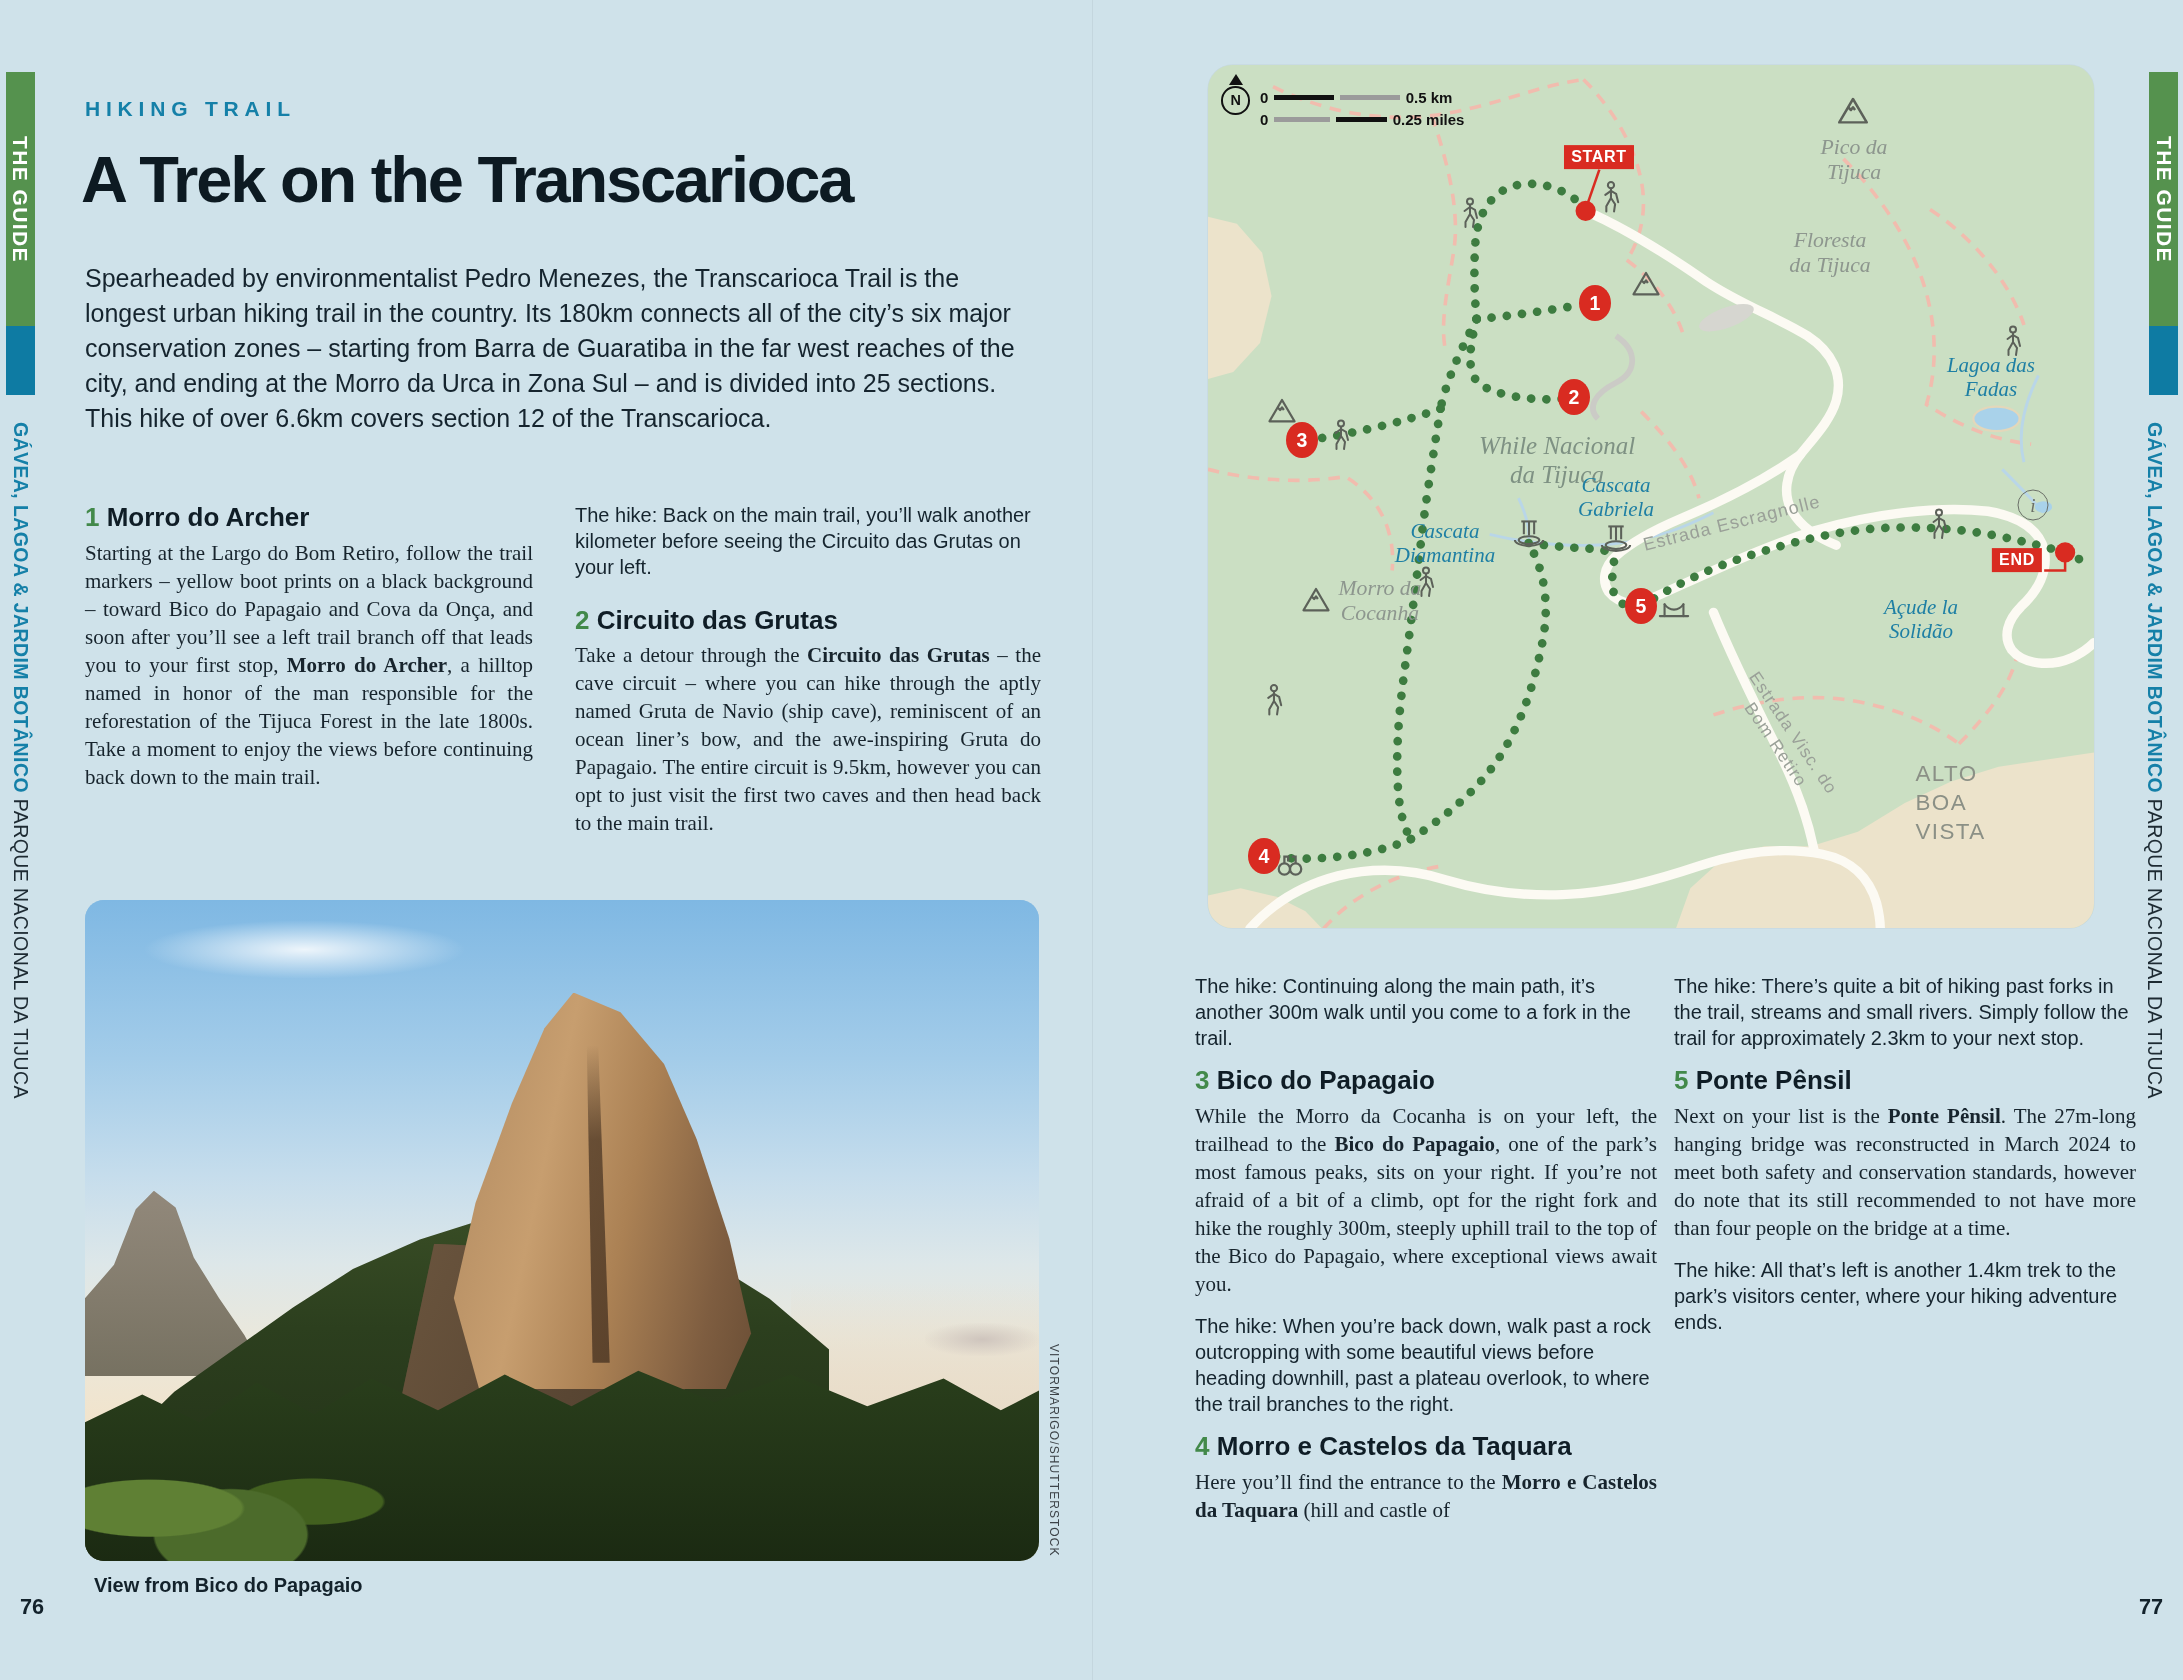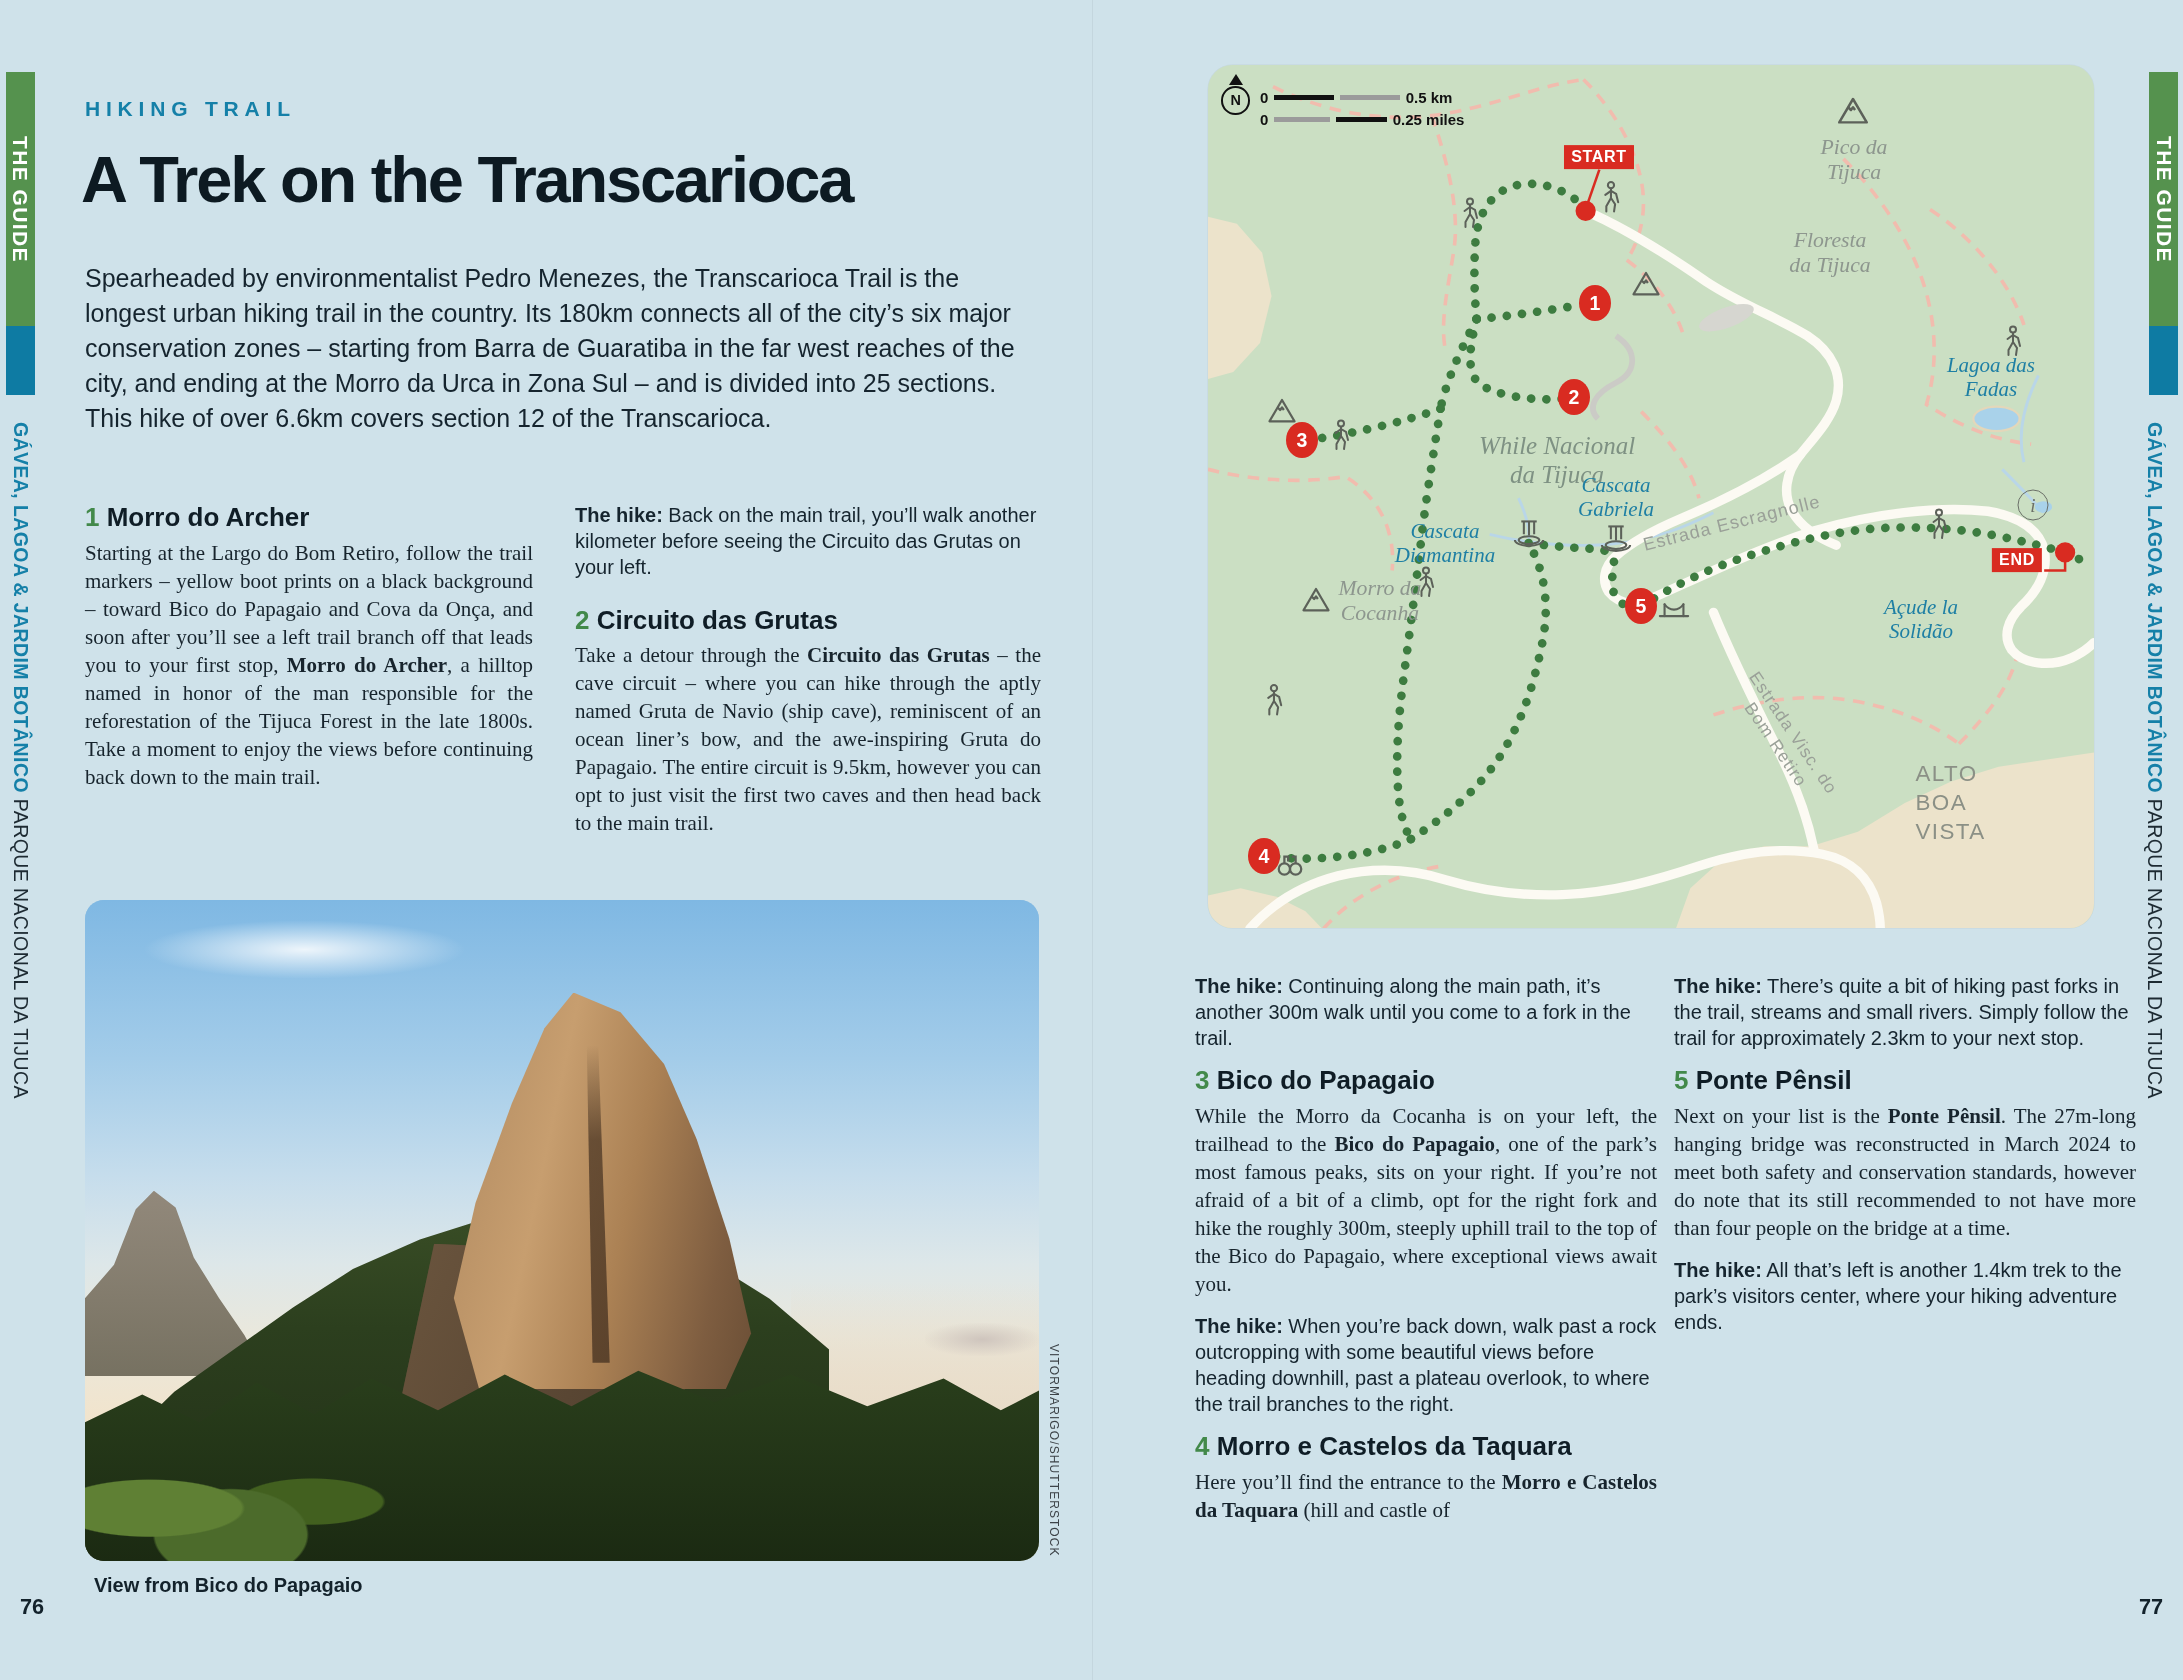--- a/index.html
+++ b/index.html
@@ -19,21 +19,21 @@
   .eyebrow{position:absolute;left:85px;top:85px;font-size:21px;font-weight:bold;letter-spacing:5.8px;color:#1580a8;margin-top:12px;}
   .title{position:absolute;left:81px;top:142px;font-size:65px;font-weight:bold;letter-spacing:-2.2px;color:#0d1a22;}
   .intro{position:absolute;left:85px;top:261px;width:939px;font-size:25px;line-height:35px;color:#15242e;}
   .col{position:absolute;}
   .stop-h{font-size:26px;font-weight:bold;color:#0f1d26;margin:13px 0 5.8px 0;}
   .stop-h .num{color:#42894a;margin-right:7.2px;}
   .stop-h:first-child{margin-top:0;}
   .serif{font-family:"Liberation Serif",serif;font-size:21px;line-height:28px;text-align:justify;margin:0 0 14.4px 0;color:#17242d;}
   .serif .b{font-weight:bold;}
   .hike{font-size:20px;line-height:26px;margin:0 0 14.4px 0;color:#15242e;}
-  .hike .b{font-weight:bold;}
+  .hike .b{font-weight:normal;}
 
   
   .photo{position:absolute;left:85px;top:900px;width:954px;height:661px;border-radius:19px;overflow:hidden;background:#9cc4e0;}
   .ph{position:absolute;}
   .ph-sky{inset:0;background:linear-gradient(180deg,#7fb8e3 0%,#a3cce9 24%,#c6ddec 42%,#dde7e9 55%,#eae8dc 66%,#f1e4cd 78%,#ecdcc2 100%);}
   .ph-cloud{left:6%;top:3%;width:34%;height:9%;background:radial-gradient(ellipse at 50% 50%,rgba(255,255,255,.85),rgba(255,255,255,0) 70%);}
   .ph-haze{right:0;top:58%;width:26%;height:34%;background:linear-gradient(180deg,rgba(235,228,214,.0),rgba(231,219,200,.85) 55%,rgba(214,200,180,.9));}
   .ph-city{right:0;top:64%;width:12%;height:5%;background:radial-gradient(ellipse,rgba(205,195,188,.95),rgba(205,195,188,0) 75%);}
   .ph-farpeak{left:0;top:44%;width:19%;height:28%;background:linear-gradient(180deg,#8d8171,#6c6757);clip-path:polygon(0 100%,0 58%,16% 40%,28% 10%,38% 0,50% 9%,60% 36%,74% 58%,88% 78%,100% 100%);opacity:.92;}
   .ph-ridge{left:0;top:36%;width:78%;height:64%;background:linear-gradient(180deg,#41562a 0%,#2c3f1e 45%,#202d16 100%);clip-path:polygon(0 100%,0 80%,5% 72%,12% 60%,20% 50%,28% 40%,36% 31%,45% 24%,54% 19%,63% 17%,72% 20%,82% 27%,92% 38%,100% 50%,100% 100%);}

